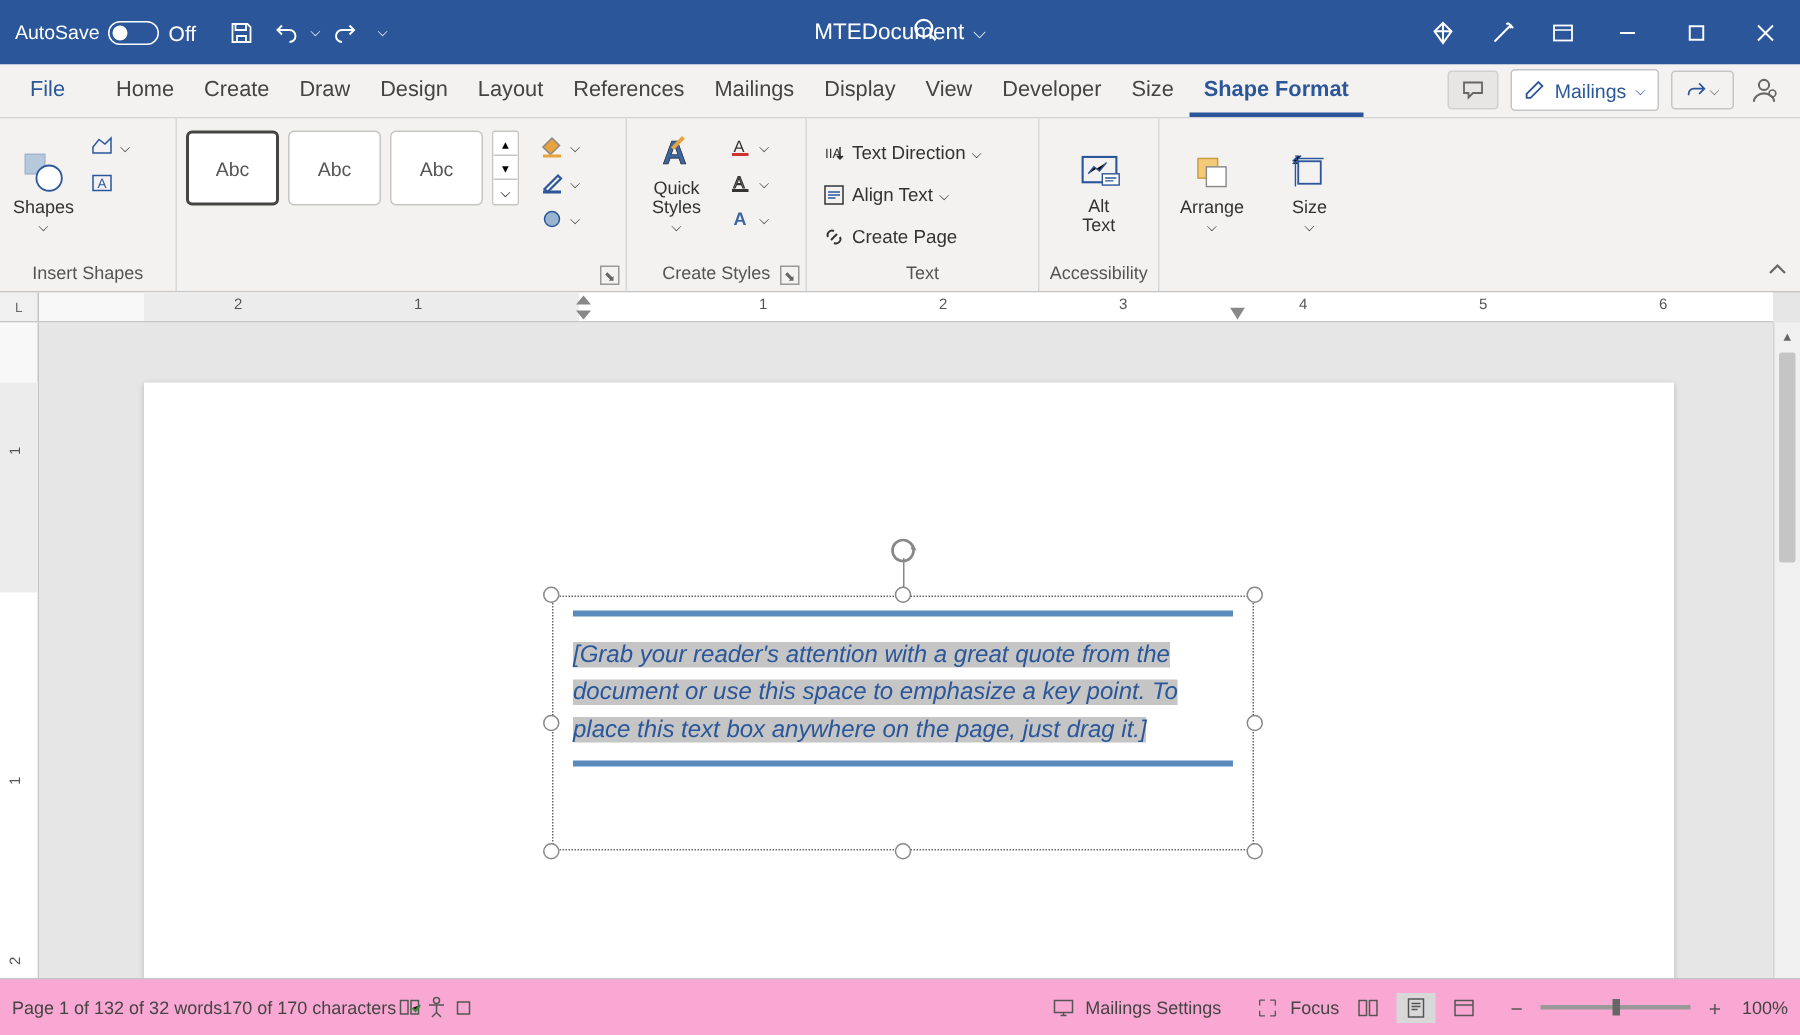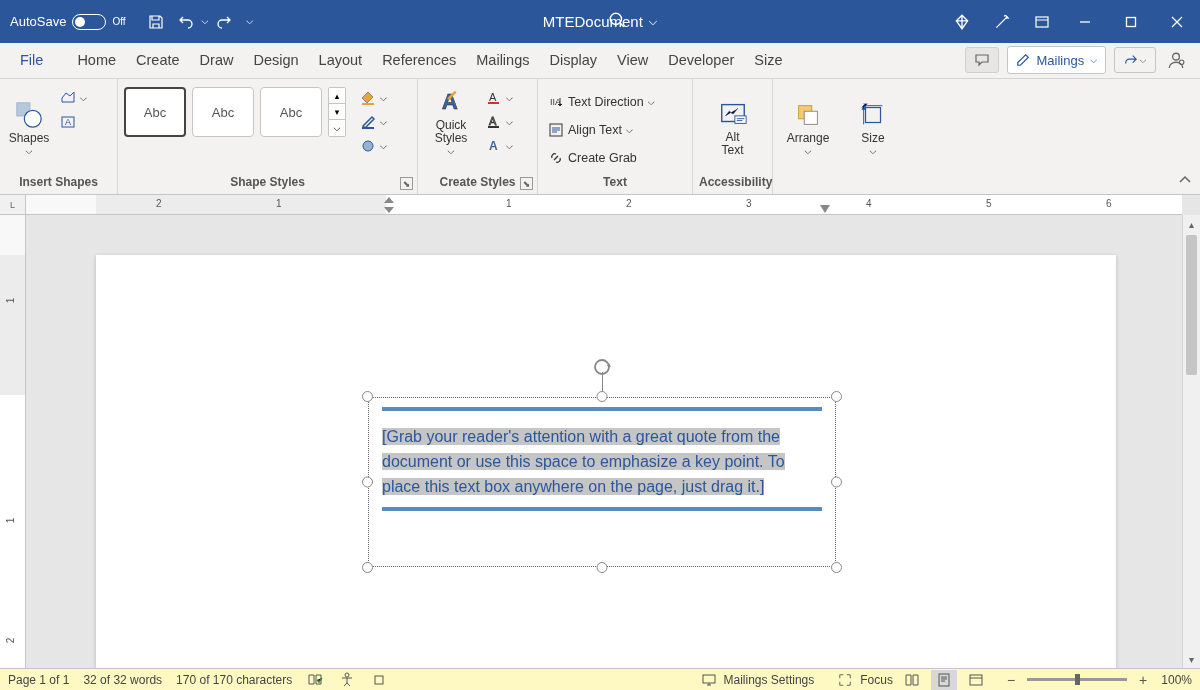--- a/index.html
+++ b/index.html
@@ -1,20 +1,20 @@
 <!DOCTYPE html>
 <html><head>
 <meta charset="utf-8">
 <style>
 * { margin: 0; padding: 0; box-sizing: border-box; font-family: "Segoe UI", sans-serif; }
 body { width: 1200px; height: 690px; overflow: hidden; background: #e6e6e6; position: relative; }
 
 
 .titlebar { height: 43px; background: #2b579a; display: flex; align-items: center; color: #fff; font-size: 13px; position: relative; }
-.titlebar .autosave { display: flex; align-items: center; gap: 6px; padding: 0 10px; }
+.titlebar .autosave { display: flex; gap: 6px; padding: 0 10px; }
 .titlebar .autosave-toggle { width: 34px; height: 16px; border: 1px solid #fff; border-radius: 8px; position: relative; display: inline-block; }
 .titlebar .autosave-toggle::after { content: ""; width: 10px; height: 10px; background: #fff; border-radius: 50%; position: absolute; left: 2px; top: 2px; }
 .titlebar .qat { display: flex; align-items: center; gap: 2px; padding: 0 6px; }
 .titlebar .qat-btn { width: 28px; height: 28px; display: flex; align-items: center; justify-content: center; cursor: pointer; }
 .titlebar .qat-btn svg { width: 16px; height: 16px; }
 .titlebar .doc-title { position: absolute; left: 50%; transform: translateX(-50%); display: flex; align-items: center; gap: 6px; font-size: 15px; }
 .titlebar .search { position: absolute; left: 608px; }
 .titlebar .right-controls { margin-left: auto; display: flex; align-items: center; }
 .titlebar .win-btn { width: 46px; height: 43px; display: flex; align-items: center; justify-content: center; cursor: pointer; }
 .titlebar .premium-btn { width: 40px; display: flex; align-items: center; justify-content: center; }
@@ -25,21 +25,21 @@
 .tabbar .tab.file { background: transparent; color: #2b579a; font-weight: 400; }
 .tabbar .tab.active { color: #2b579a; font-weight: 600; border-bottom-color: #2b579a; }
 .tabbar .tab-right { margin-left: auto; display: flex; align-items: center; gap: 8px; padding-right: 12px; padding-bottom: 4px; }
 .tabbar .comments-btn { background: #e7e6e5; border: 1px solid #d0d0d0; border-radius: 3px; width: 34px; height: 26px; display: flex; align-items: center; justify-content: center; }
 .tabbar .editing-btn { border: 1px solid #c5c5c5; border-radius: 3px; height: 28px; display: flex; align-items: center; gap: 6px; padding: 0 8px; color: #2b579a; font-size: 13px; background: #fff; }
 .tabbar .share-btn { border: 1px solid #c5c5c5; border-radius: 3px; width: 42px; height: 26px; display: flex; align-items: center; justify-content: center; gap:2px; }
 
 
 .ribbon { height: 116px; background: #f3f2f1; display: flex; border-bottom: 1px solid #c5c5c5; position: relative; }
 .ribbon-group { border-right: 1px solid #d8d8d8; display: flex; flex-direction: column; padding: 2px 6px; position: relative; }
-.ribbon-group-label { text-align: center; font-size: 12px; color: #555; padding: 2px 0 3px; font-weight: bold; }
+.ribbon-group-label { text-align: center; font-size: 12px; color: #555; padding: 2px 0 3px; }
 .ribbon-group-body { flex: 1; display: flex; align-items: flex-start; gap: 4px; padding-top: 6px; }
 .launcher { position: absolute; right: 4px; bottom: 4px; width: 13px; height: 13px; border: 1px solid #999; font-size: 9px; display: flex; align-items: center; justify-content: center; color: #666; }
 
 .big-btn { display: flex; flex-direction: column; align-items: center; justify-content: flex-end; gap: 2px; width: 46px; height: 72px; font-size: 12px; color: #333; cursor: pointer; text-align: center; line-height: 1.1; padding-bottom: 2px; }
 .big-btn svg { width: 30px; height: 30px; }
 .small-stack { display: flex; flex-direction: column; gap: 2px; }
 .small-btn { height: 22px; display: flex; align-items: center; gap: 4px; font-size: 12.5px; color: #333; cursor: pointer; padding: 0 4px; }
 .small-btn svg { width: 16px; height: 16px; }
 
 .style-gallery { display: flex; align-items: center; gap: 6px; }
@@ -70,45 +70,45 @@
 .h-tm { left: 50%; top: -6px; transform: translateX(-50%); }
 .h-bm { left: 50%; bottom: -6px; transform: translateX(-50%); }
 .h-ml { left: -6px; top: 50%; transform: translateY(-50%); }
 .h-mr { right: -6px; top: 50%; transform: translateY(-50%); }
 .rotate-handle { position: absolute; left: 50%; top: -40px; transform: translateX(-50%); width: 20px; height: 20px; }
 .rotate-line { position: absolute; left: 50%; top: -25px; width: 1px; height: 20px; background: #888; }
 
 .textbox-content { position: absolute; left: 14px; top: 10px; right: 14px; bottom: 10px; }
 .textbox-bar-top { height: 4px; background: #5b8bbd; margin-bottom: 14px; }
 .textbox-bar-bot { height: 4px; background: #5b8bbd; margin-top: 8px; }
-.textbox-text { color: #2b579a; font-size: 16px; line-height: 1.55; }
+.textbox-text { font-style: italic; color: #2b579a; font-size: 16px; line-height: 1.55; }
 .textbox-text span { background: #c5c5c5; }
 
 
 .v-scrollbar { position: absolute; right: 0; top: 215px; bottom: 22px; width: 18px; background: #f0f0f0; border-left: 1px solid #d4d4d4; }
 .v-scrollbar .arrow { height: 18px; display: flex; align-items: center; justify-content: center; font-size: 10px; color: #666; cursor: pointer; }
 .v-scrollbar .thumb { position: absolute; left: 3px; right: 3px; top: 20px; height: 140px; background: #c5c5c5; border-radius: 2px; cursor: pointer; }
 
 
-.statusbar { position: absolute; left: 0; right: 0; bottom: 0; height: 22px; background: #fef9c3; border-top: 1px solid #c5c5c5; display: flex; align-items: center; font-size: 12px; color: #444; padding: 0 8px; gap: 14px; }
+.statusbar { position: absolute; left: 0; right: 0; bottom: 0; height: 38px; background: #f9a8d4; border-top: 1px solid #c5c5c5; display: flex; align-items: center; font-size: 12px; color: #444; padding: 0 8px; }
 .statusbar .right { margin-left: auto; display: flex; align-items: center; gap: 6px; }
 .view-btn { width: 26px; height: 20px; display: flex; align-items: center; justify-content: center; cursor: pointer; }
 .view-btn.active { background: #d8d8d8; }
 .zoom-slider { width: 100px; height: 3px; background: #999; position: relative; margin: 0 6px; }
 .zoom-slider .thumb { position: absolute; left: 48px; top: -4px; width: 5px; height: 11px; background: #666; }
 .status-icon { width: 18px; height: 18px; display:flex; align-items:center; justify-content:center; }
 </style>
 </head>
 <body>
 
 <div class="titlebar">
   <div class="autosave">
     <span>AutoSave</span>
     <span class="autosave-toggle"></span>
-    <span style="font-size:10px">Off</span>
+    <span style="font-size:14px">Off</span>
   </div>
   <div class="qat">
     <div class="qat-btn">
       <svg viewBox="0 0 16 16">
           <path fill="none" stroke="#fff" stroke-width="1.2" d="M2 2h10l2 2v10H2z M4 2v4h7V2 M5 14v-4h6v4"></path>
         </svg>
     </div>
     <div class="qat-btn">
       <svg viewBox="0 0 16 16">
           <path fill="none" stroke="#fff" stroke-width="1.3" d="M5 3L2 6l3 3 M2 6h8a4 4 0 0 1 0 8"></path>
@@ -174,20 +174,21 @@
   <div class="tab">Create</div>
   <div class="tab">Draw</div>
   <div class="tab">Design</div>
   <div class="tab">Layout</div>
   <div class="tab">References</div>
   <div class="tab">Mailings</div>
   <div class="tab">Display</div>
   <div class="tab">View</div>
   <div class="tab">Developer</div>
   <div class="tab">Size</div>
+  <div class="tab active">Shape Format</div>
   <div class="tab-right">
     <div class="comments-btn">
       <svg width="16" height="16" viewBox="0 0 16 16">
           <path fill="none" stroke="#666" stroke-width="1.2" d="M2 3h12v7H8l-3 3v-3H2z"></path>
         </svg>
     </div>
     <div class="editing-btn">
       <svg width="14" height="14" viewBox="0 0 16 16">
           <path fill="none" stroke="#2b579a" stroke-width="1.4" d="M11 2l3 3L5 14H2v-3z"></path>
         </svg>
@@ -269,21 +270,20 @@
           </div>
         <div class="small-btn">
             <svg viewBox="0 0 16 16">
               <circle cx="8" cy="8" r="5" fill="#5b8bbd" opacity="0.6"></circle>
               <circle cx="8" cy="8" r="5" fill="none" stroke="#2b579a"></circle>
             </svg>
             <span style="font-size:9px">⌵</span>
           </div>
       </div>
     </div>
-    <div class="ribbon-group-label">Shape Styles</div>
     <div class="launcher">⬊</div>
   </div>
 
   <div class="ribbon-group" style="width:120px">
     <div class="ribbon-group-body">
       <div class="big-btn" style="width:54px">
         <svg viewBox="0 0 32 32">
             <text x="6" y="24" font-size="24" font-weight="bold" fill="#3a66a0" stroke="#222" stroke-width="0.5">A</text>
             <path fill="#e8a33d" d="M20 4l2 2-8 8-2-2z"></path>
           </svg>
@@ -334,21 +334,21 @@
               <rect x="2" y="2" width="12" height="12" fill="none" stroke="#333"></rect>
               <path stroke="#2b579a" d="M4 6h8M4 8h8M4 10h5"></path>
             </svg>
             <span>Align Text</span>
             <span style="font-size:9px">⌵</span>
           </div>
         <div class="small-btn">
             <svg viewBox="0 0 16 16">
               <path fill="none" stroke="#333" stroke-width="1.3" d="M6 10l4-4M4 8a3 3 0 0 1 4-4M12 8a3 3 0 0 1-4 4"></path>
             </svg>
-            <span>Create Grab</span>
+            <span>Create Page</span>
           </div>
       </div>
     </div>
     <div class="ribbon-group-label">Text</div>
   </div>
 
   <div class="ribbon-group" style="width:80px">
     <div class="ribbon-group-body" style="justify-content:center">
       <div class="big-btn">
         <svg viewBox="0 0 32 32">

